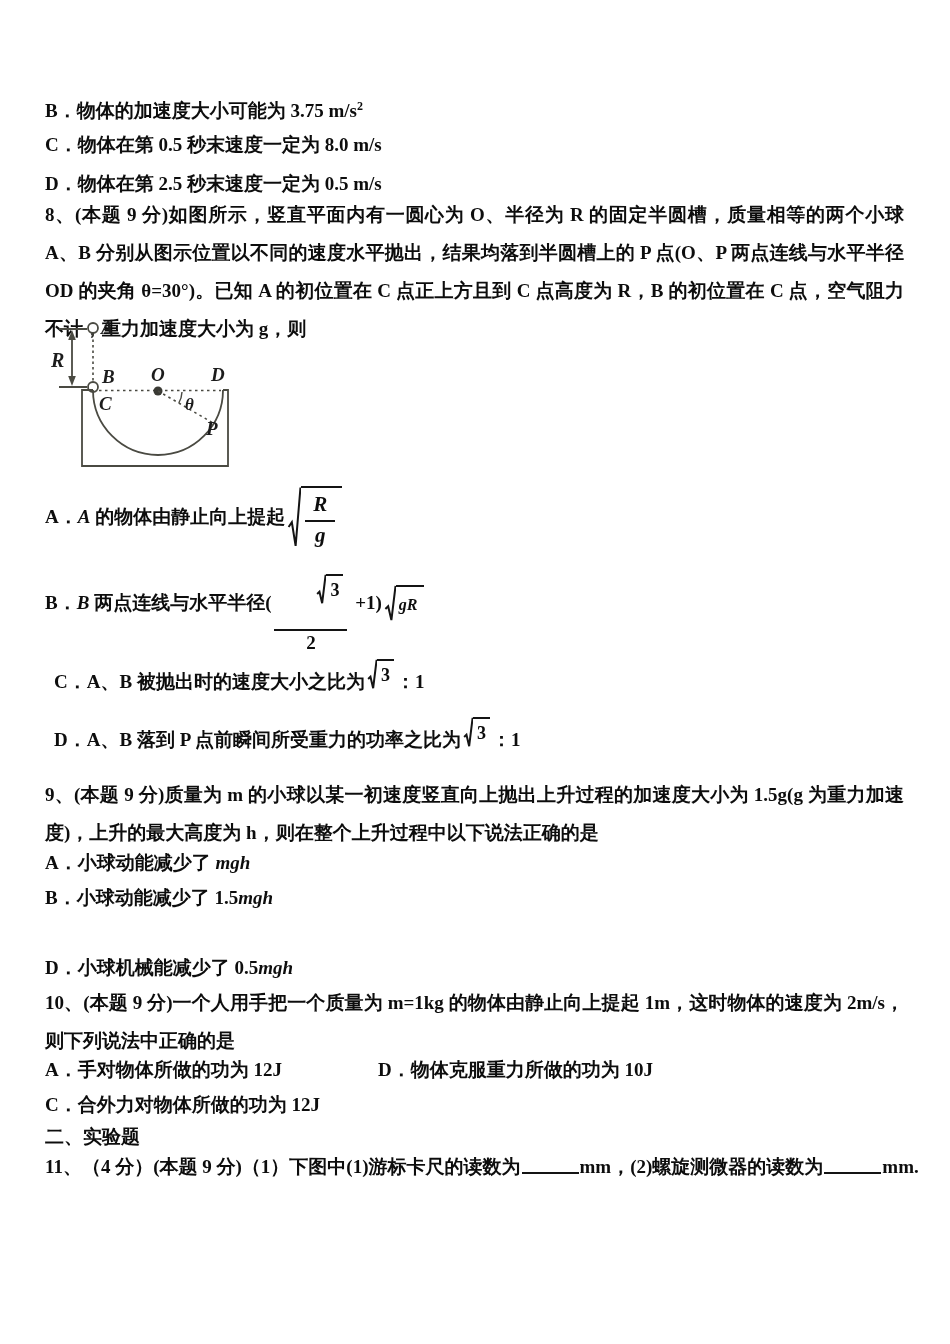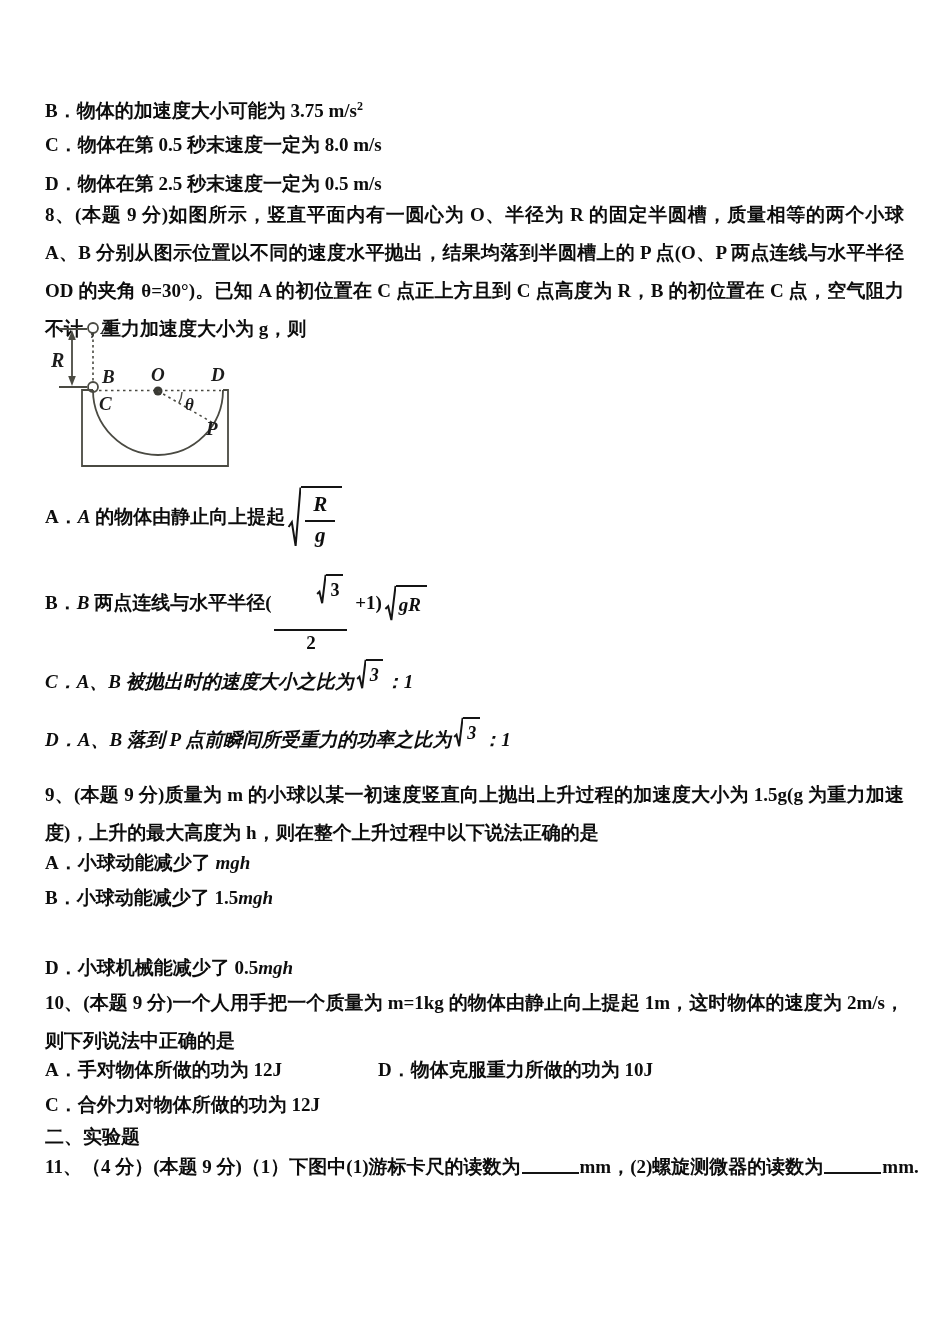--- a/index.html
+++ b/index.html
@@ -11,30 +11,30 @@
   .opt-line { position:absolute; left:45px; font-size:19px; white-space:nowrap; line-height:22px; }
   .stem {
     position:absolute; left:45px; width:859px; font-size:19px; line-height:38px;
     text-align:justify; text-justify:inter-character;
   }
   .it { font-style:italic; }
   sup { font-size:12px; vertical-align:super; }
 
   
   .q8opt { position:absolute; left:45px; display:flex; align-items:center; font-size:19px; white-space:pre; }
-  .q8opt-block { position:absolute; left:45px; font-size:19px; white-space:nowrap;font-style:italic; }
+  .q8opt-block { position:absolute; left:54px; font-size:19px; white-space:nowrap; }
 
   
   .sqrt { display:inline-flex; align-items:stretch; margin:0 2px; vertical-align:middle; }
   .sqrt > svg { flex:0 0 auto; display:block; height:auto; }
   .rbody { border-top:2px solid #141414; display:inline-flex; align-items:center; justify-content:center; }
   .sqrt.big  > svg { width:14px; }
   .sqrt.big  .rbody { padding:4px 7px 1px 4px; }
   .sqrt.mid  > svg { width:12px; }
-  .sqrt.mid  .rbody { padding:2px 6px 0 3px; font-size:19px; }
+  .sqrt.mid  .rbody { padding:2px 6px 0 3px; font-size:16px; }
   .sqrt.small > svg { width:10px; }
   .sqrt.small .rbody { padding:0 4px; font-size:18px; }
   .raised { position:relative; top:-9px; }
 
   
   .vfrac { display:inline-flex; flex-direction:column; align-items:center; font-size:21px; }
   .vfrac .num { padding:0 8px 3px; }
   .vfrac .den { border-top:2px solid #141414; padding:1px 8px 0; align-self:stretch; text-align:center; }
 
   

